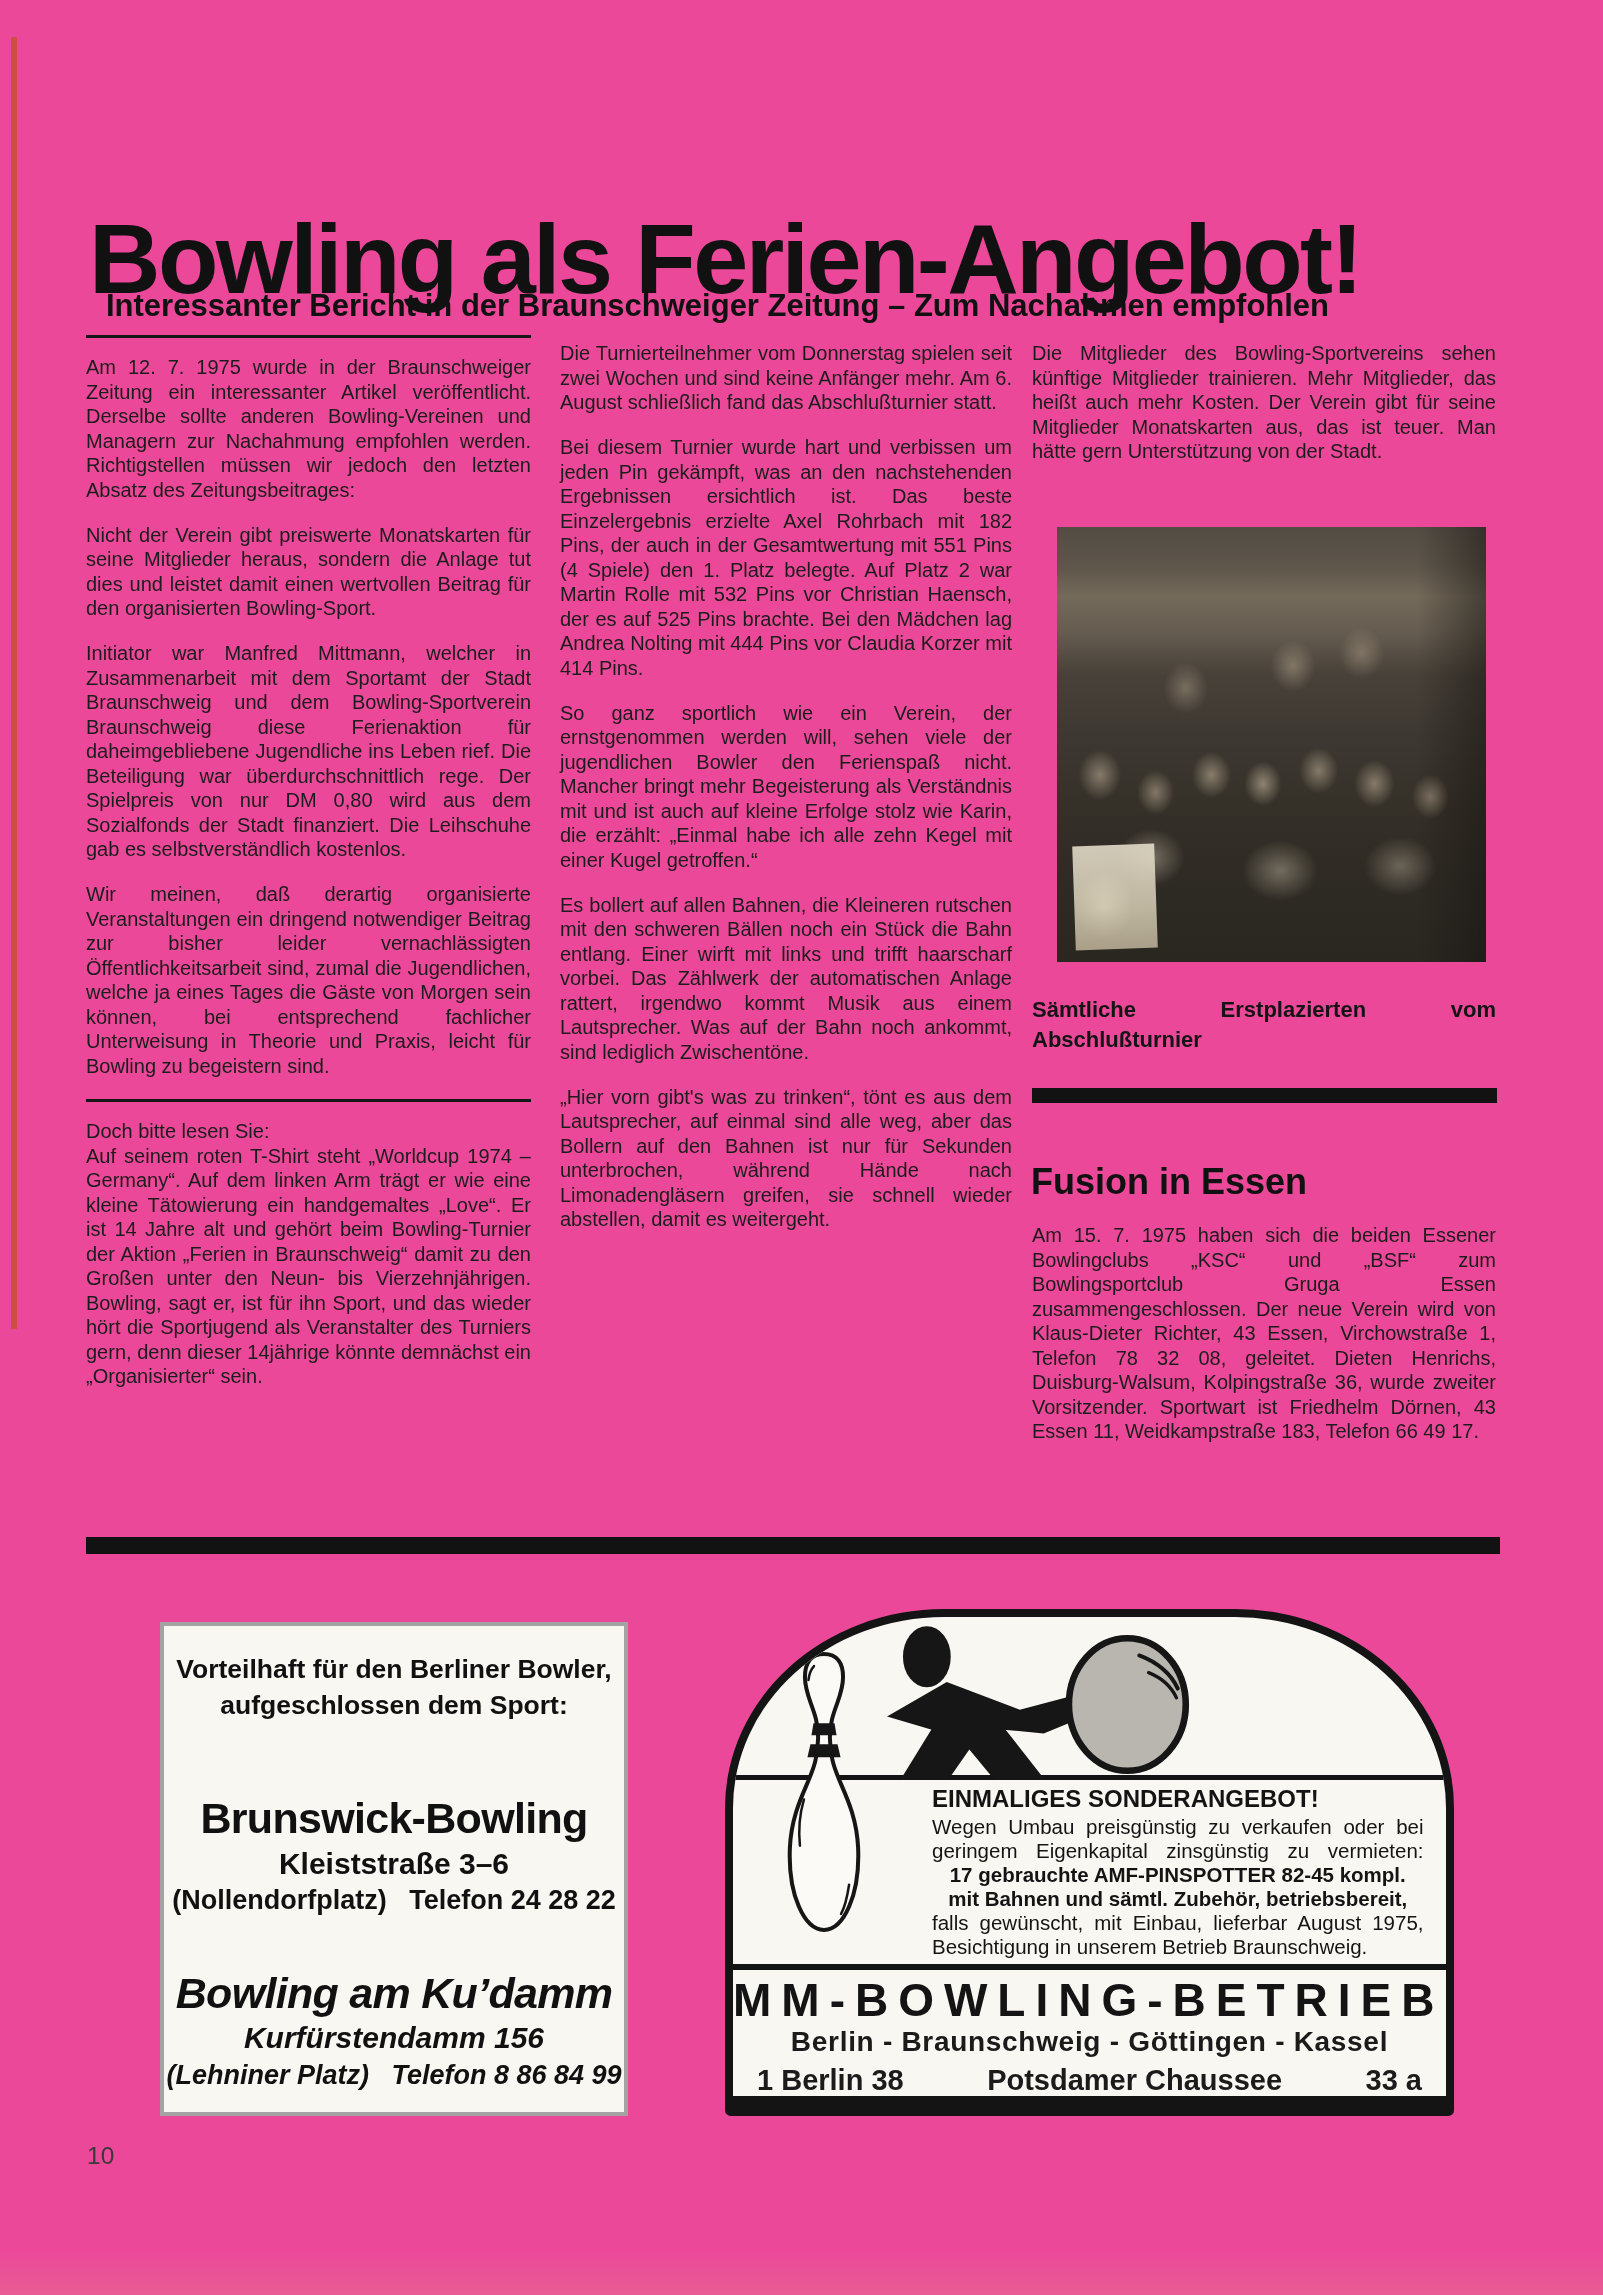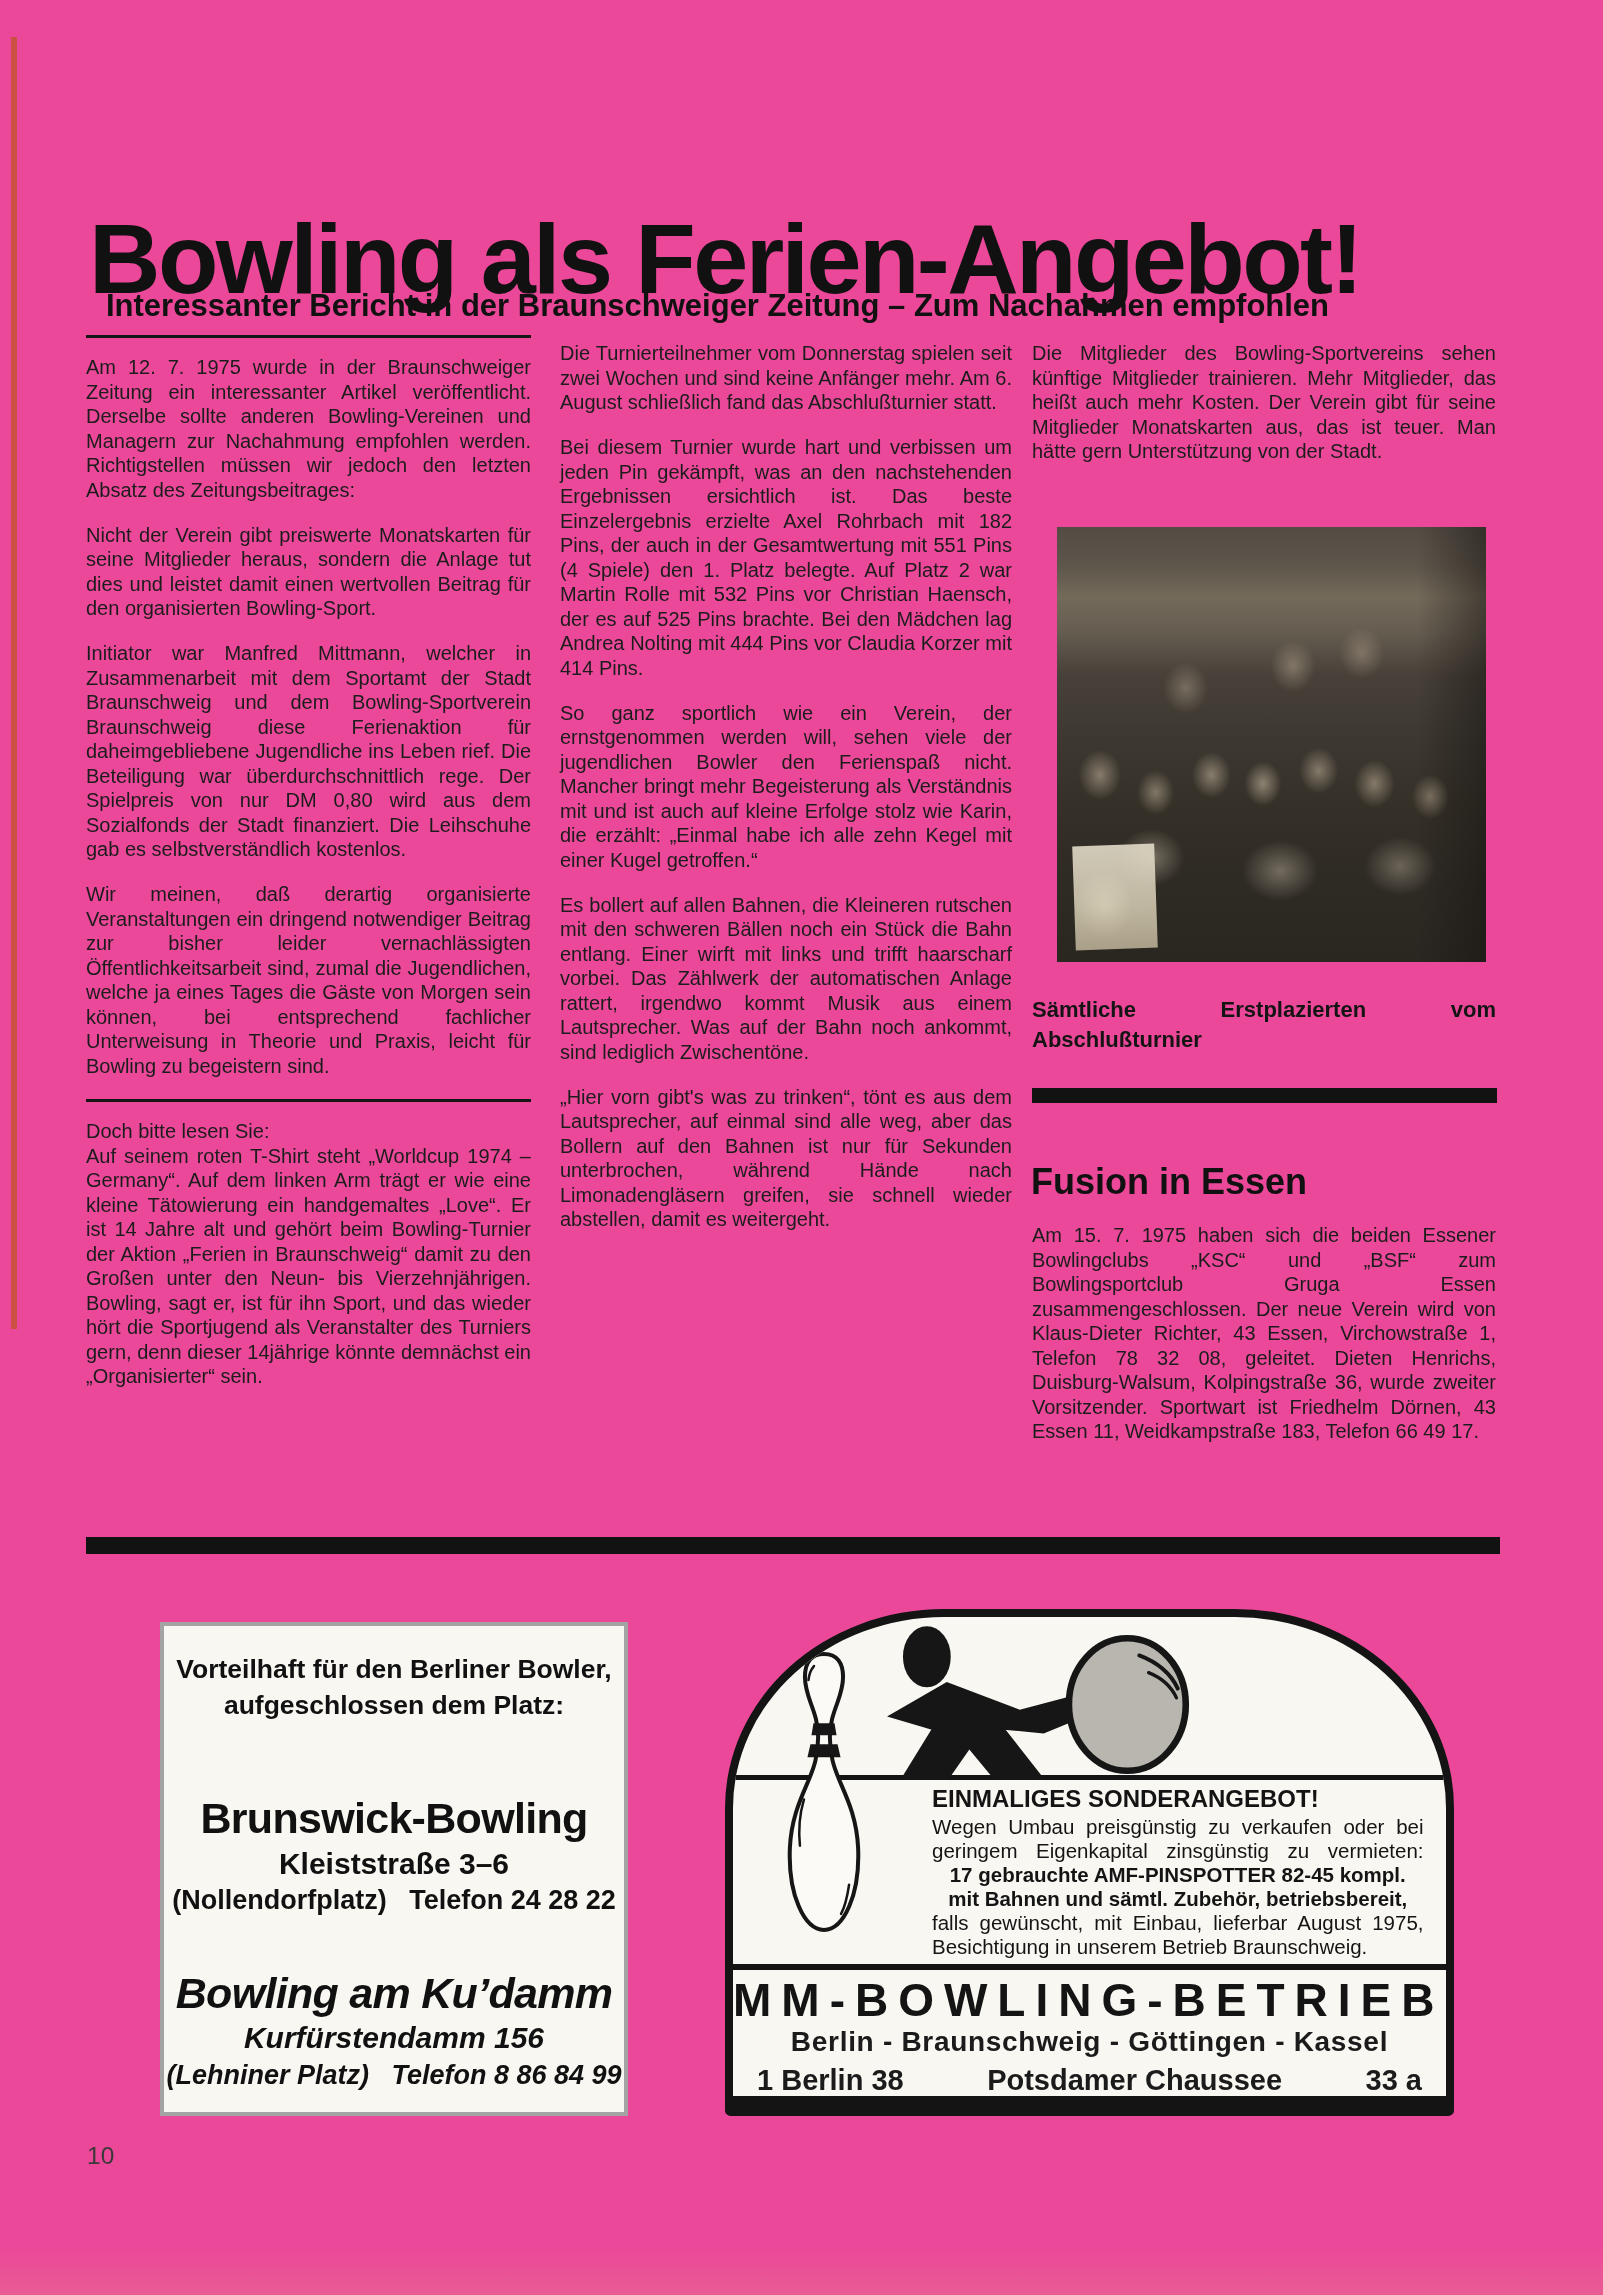--- a/index.html
+++ b/index.html
@@ -129,21 +129,21 @@
 
   <div class="fusion-heading">Fusion in Essen</div>
   <div class="col" id="fusion-body">
     <p>Am 15. 7. 1975 haben sich die beiden Essener Bowlingclubs „KSC“ und „BSF“ zum Bowlingsportclub Gruga Essen zusammengeschlossen. Der neue Verein wird von Klaus-Dieter Richter, 43 Essen, Virchowstraße 1, Telefon 78 32 08, geleitet. Dieten Henrichs, Duisburg-Walsum, Kolpingstraße 36, wurde zweiter Vorsitzender. Sportwart ist Friedhelm Dörnen, 43 Essen 11, Weidkampstraße 183, Telefon 66 49 17.</p>
   </div>
 
   <div class="bar-wide"></div>
 
   <div class="bb-ad">
     <div class="bb-tag">Vorteilhaft für den Berliner Bowler,</div>
-    <div class="bb-tag">aufgeschlossen dem Platz:</div>
+    <div class="bb-tag">aufgeschlossen dem Sport:</div>
     <div class="bb-venue">
       <div class="bb-name">Brunswick-Bowling</div>
       <div class="bb-street">Kleiststraße 3–6</div>
       <div class="bb-info"><span>(Nollendorfplatz)</span><span class="sp"></span><span>Telefon 24 28 22</span></div>
     </div>
     <div class="bb-venue second">
       <div class="bb-name">Bowling am Ku’damm</div>
       <div class="bb-street">Kurfürstendamm 156</div>
       <div class="bb-info"><span>(Lehniner Platz)</span><span class="sp"></span><span>Telefon 8 86 84 99</span></div>
     </div>

